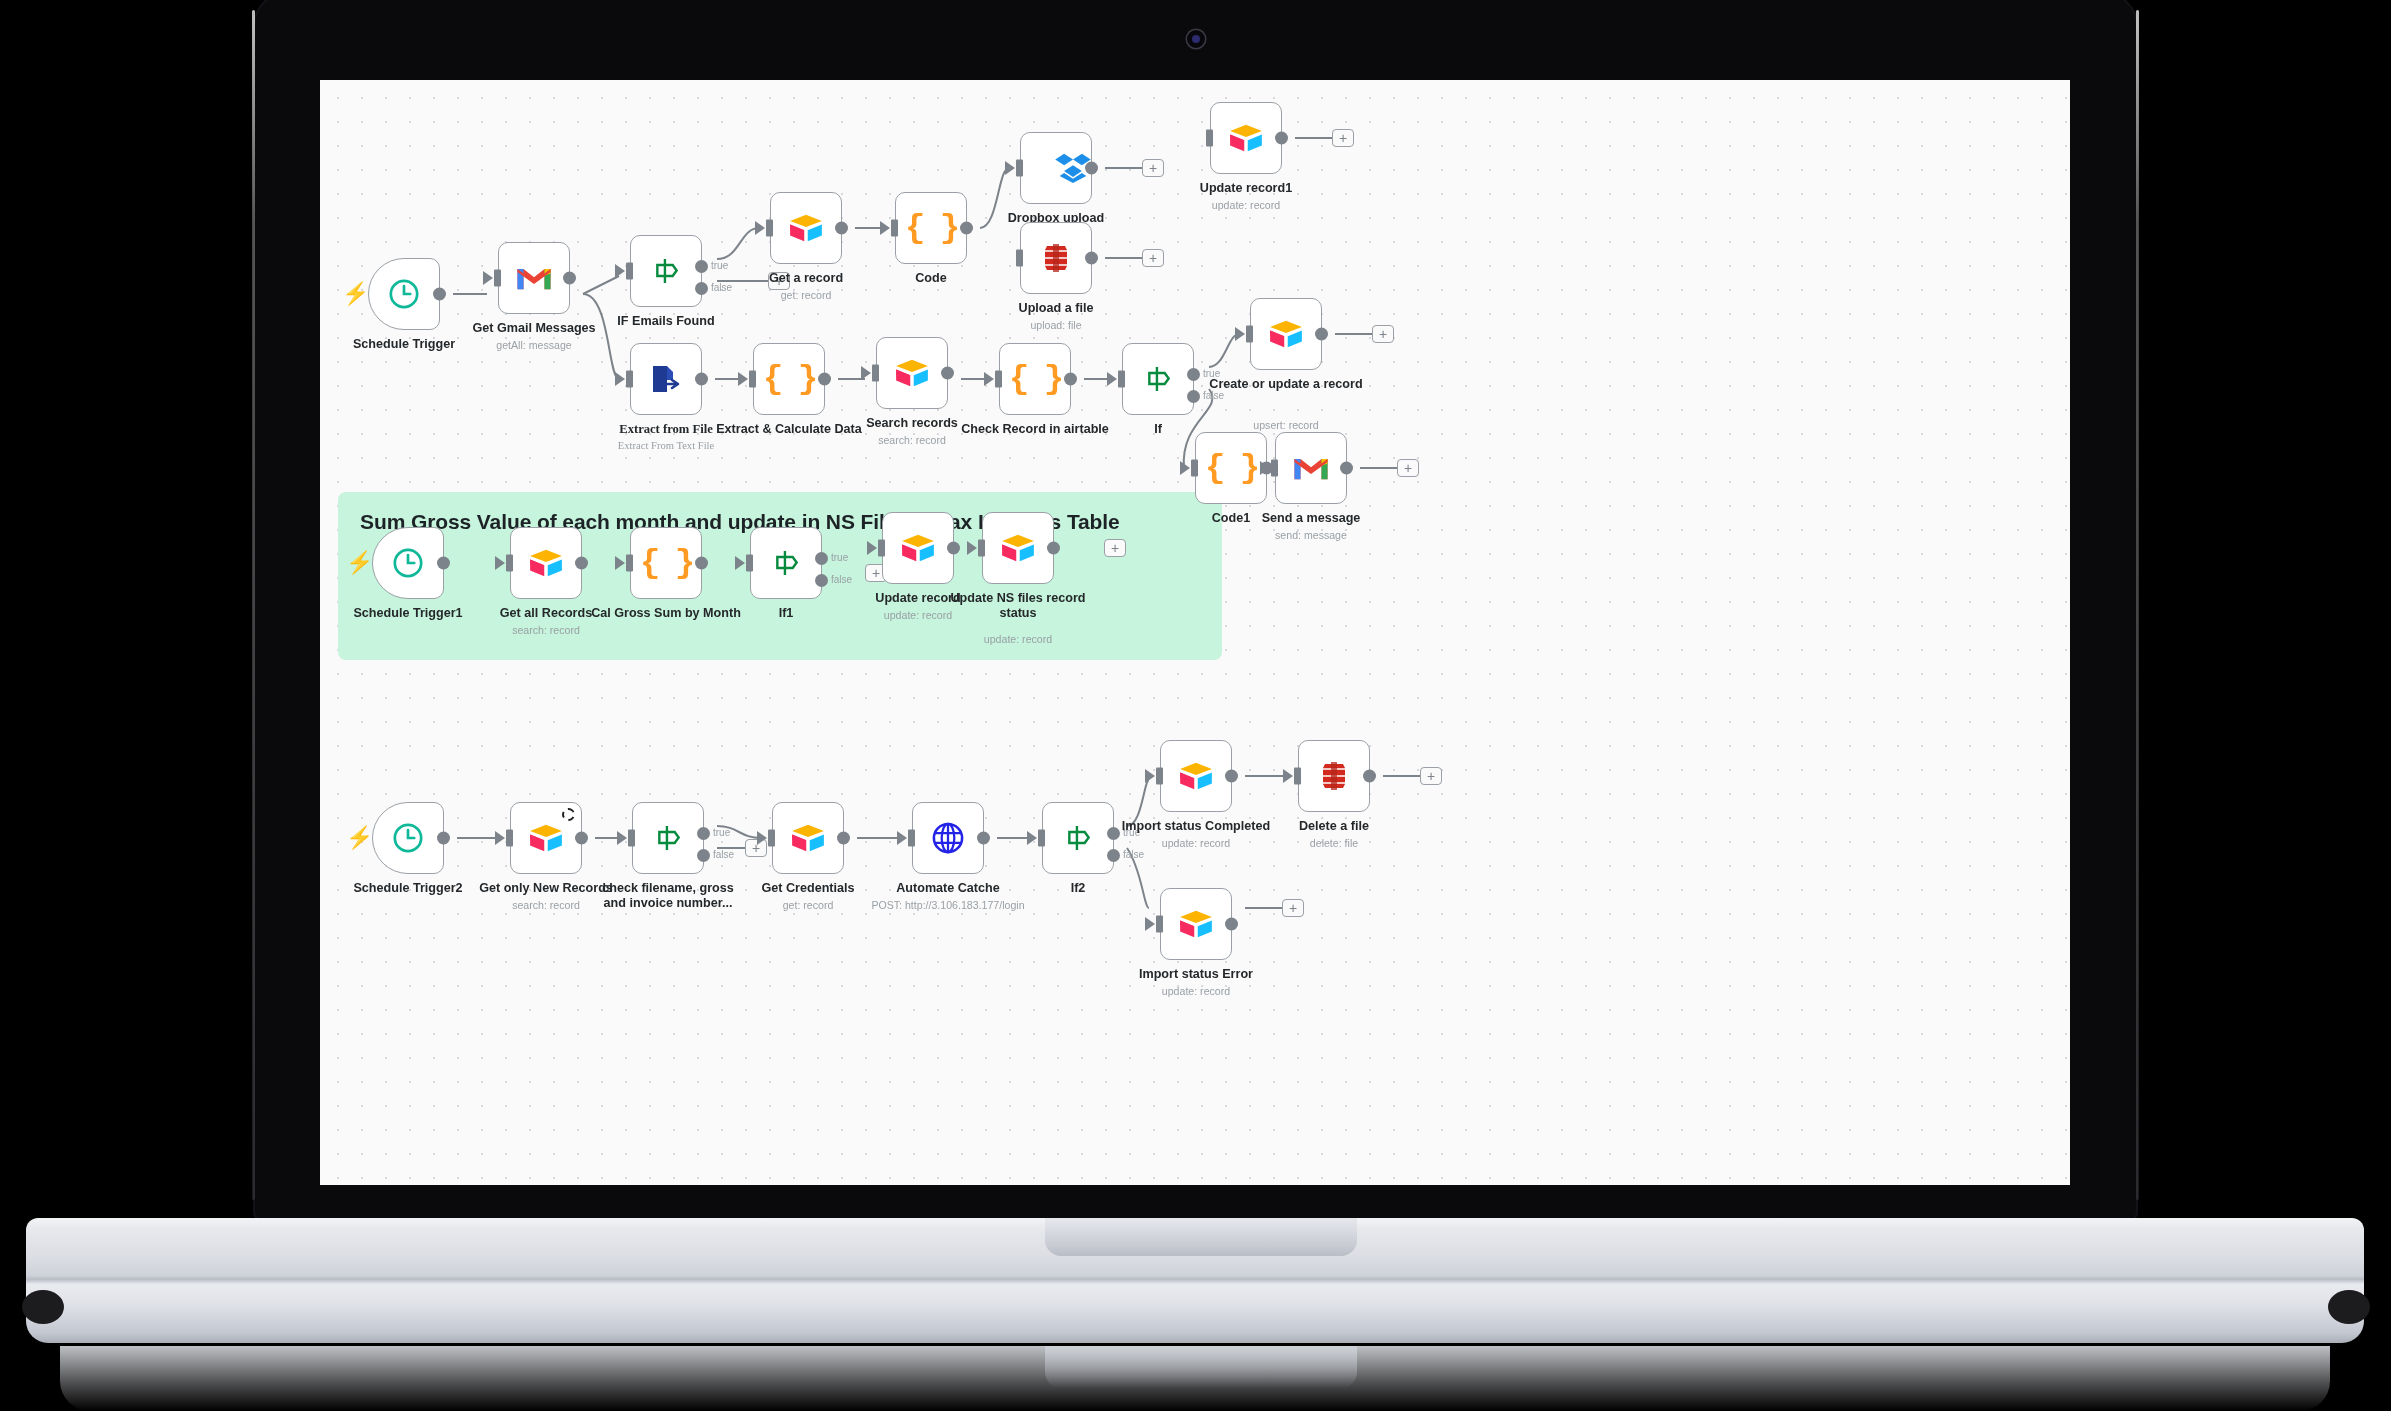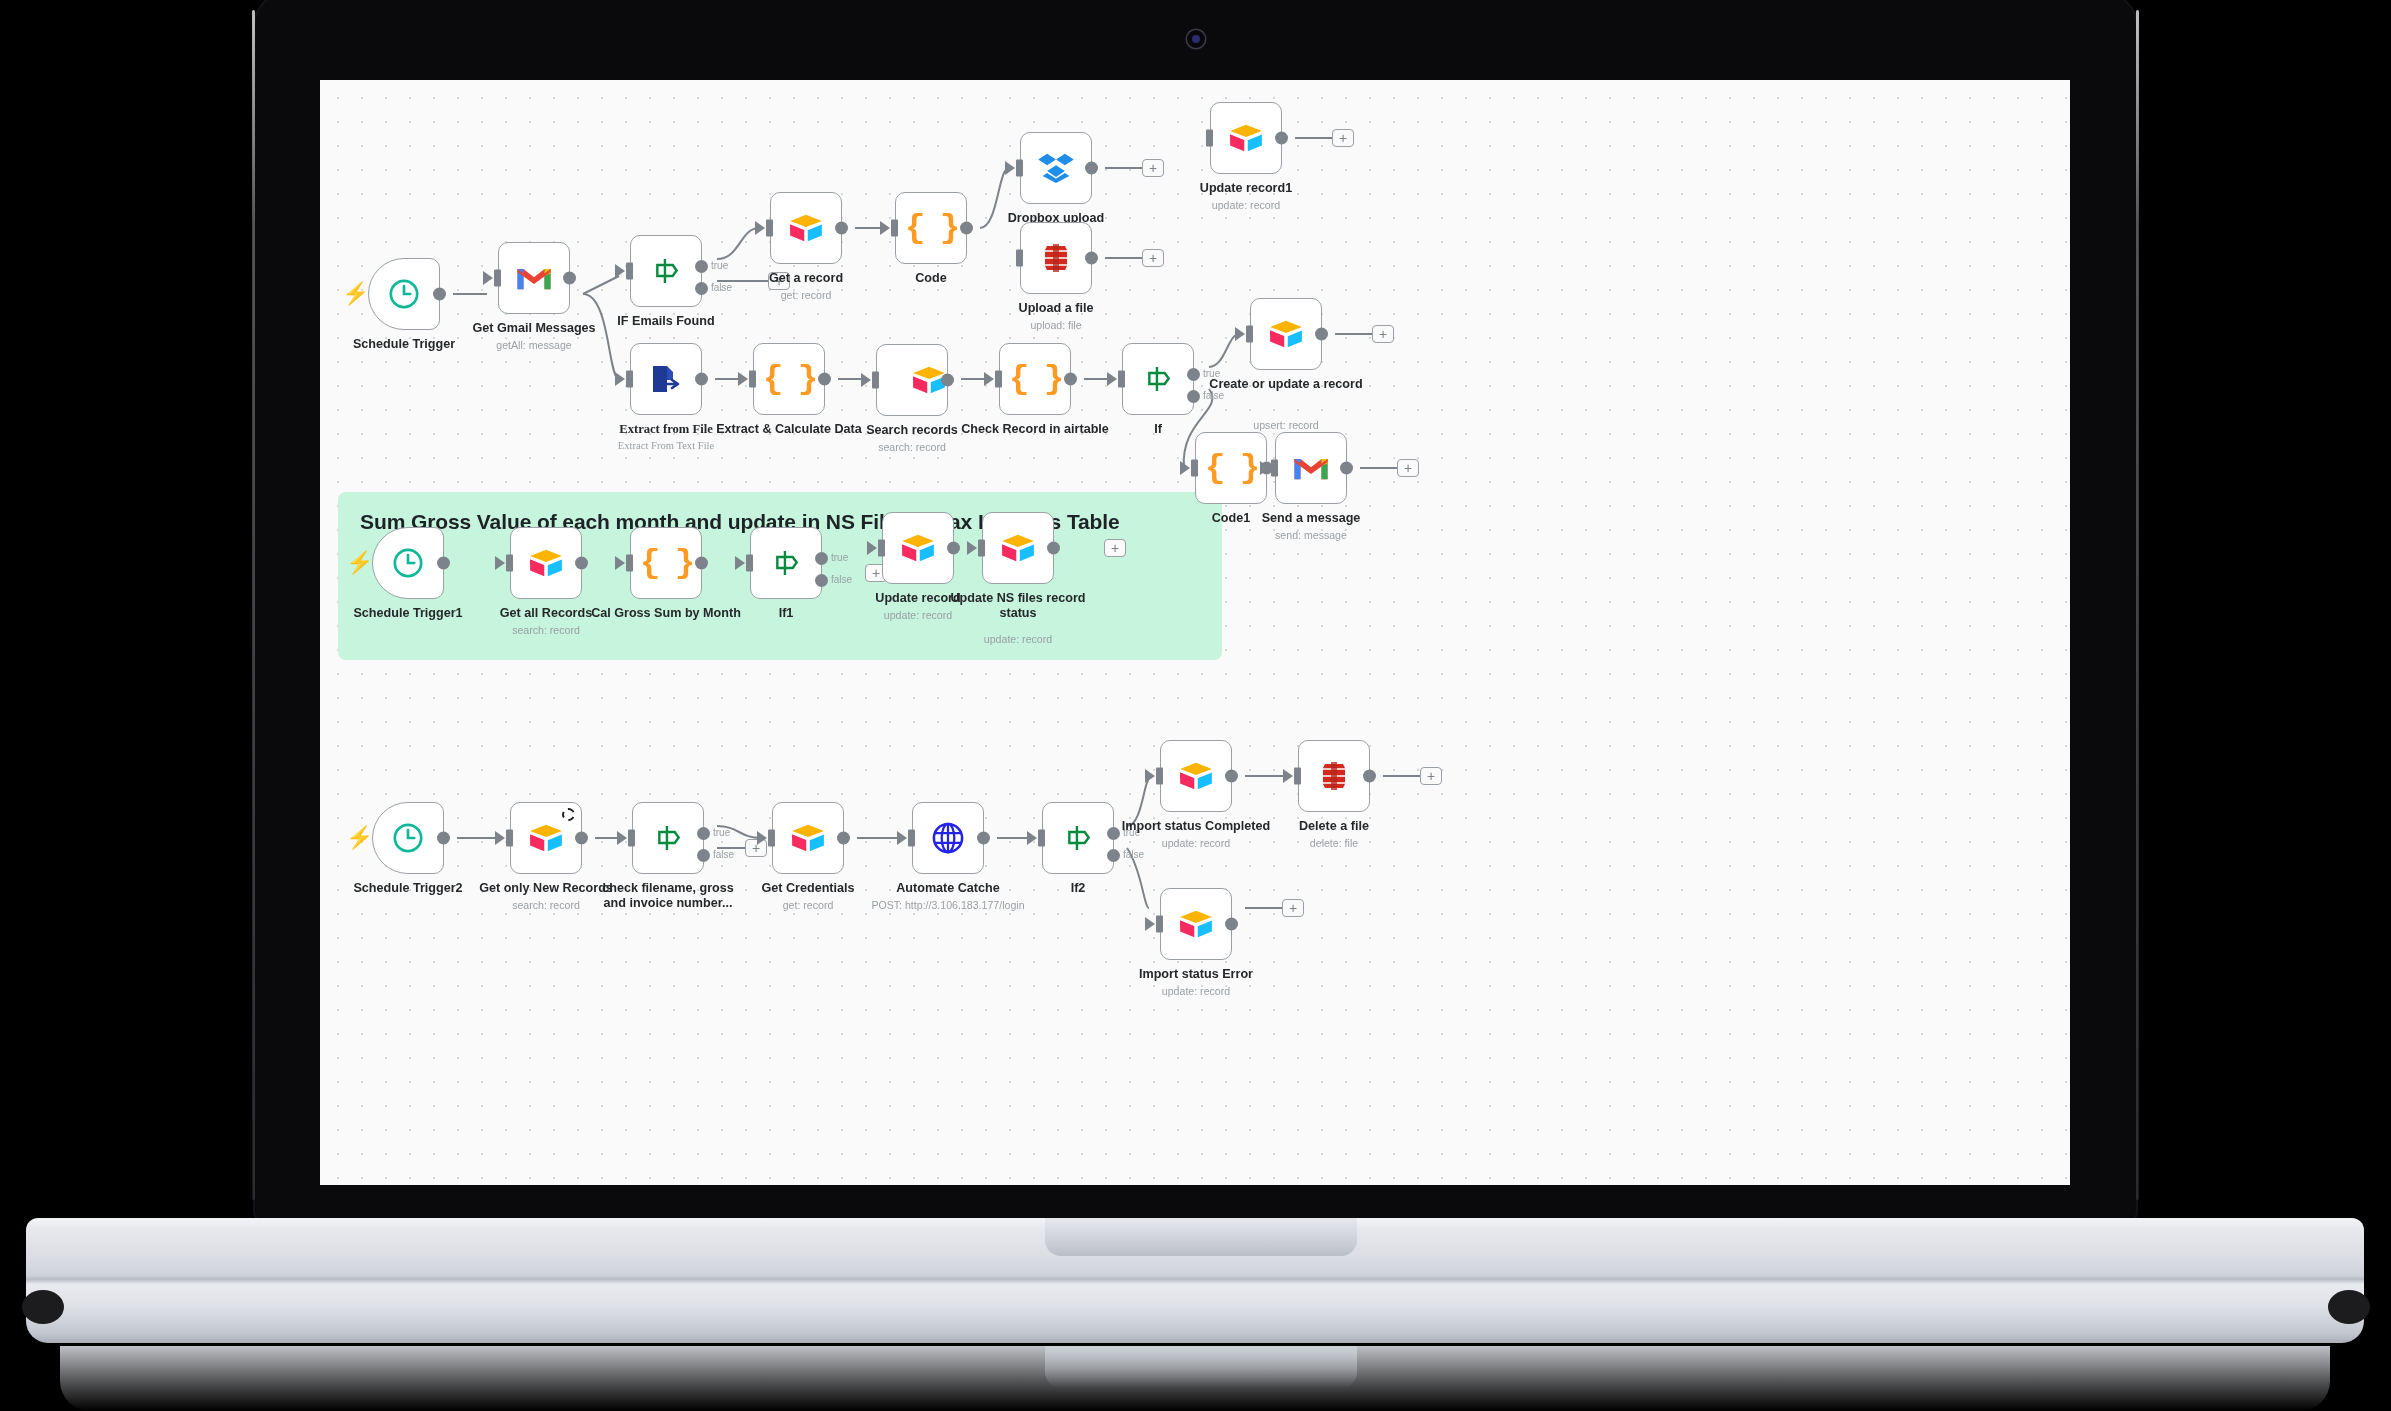--- a/index.html
+++ b/index.html
@@ -290,21 +290,21 @@
       </div>
 
       <div class="node" style="left:575px; top:112px;">
         <span style="font-family:'Liberation Mono',monospace;font-size:34px;color:#ff9a22;font-weight:700;letter-spacing:-3px;">{ }</span>
         <span class="arrow-in"></span>
         <span class="port-in"></span>
         <span class="port-out"></span>
         <span class="node-label">Code</span>
       </div>
 
-      <div class="node" style="left:700px; top:52px;">
+      <div class="node" style="left:700px; top:52px;justify-content:flex-end;">
         <svg width="36" height="32" viewBox="0 0 40 36">
           <path d="M10 2 L20 8.5 L10 15 L0 8.5 Z" fill="#1e8fe8"></path>
           <path d="M30 2 L40 8.5 L30 15 L20 8.5 Z" fill="#1e8fe8"></path>
           <path d="M10 21.5 L20 15 L30 21.5 L20 28 Z" fill="#1e8fe8"></path>
           <path d="M20 30 L30 23.5 L35 27 L20 35 L5 27 L10 23.5 Z" fill="#1e8fe8"></path>
         </svg>
         <span class="arrow-in"></span>
         <span class="port-in"></span>
         <span class="port-out"></span>
         <span class="node-label">Dropbox upload</span>
@@ -359,21 +359,21 @@
       </div>
 
       <div class="node" style="left:433px; top:263px;">
         <span style="font-family:'Liberation Mono',monospace;font-size:34px;color:#ff9a22;font-weight:700;letter-spacing:-3px;">{ }</span>
         <span class="arrow-in"></span>
         <span class="port-in"></span>
         <span class="port-out"></span>
         <span class="node-label">Extract &amp; Calculate Data</span>
       </div>
 
-      <div class="node" style="left:556px; top:264px;justify-content:flex-end;">
+      <div class="node" style="left:556px; top:257px;">
         <svg width="36" height="30" viewBox="0 0 40 34">
           <path d="M20 2 L38 9 L20 16 L2 9 Z" fill="#fcb400"></path>
           <path d="M2 13 L18 19.5 L18 32 L2 25.5 Z" fill="#f82b60"></path>
           <path d="M2 13 L18 19.5 L12 23 L2 19 Z" fill="#f82b60"></path>
           <path d="M22 19.5 L38 13 L38 25.5 L22 32 Z" fill="#18bfff"></path>
         </svg>
         <span class="arrow-in"></span>
         <span class="port-in"></span>
         <span class="port-out"></span>
         <span class="node-label">Search records</span>

